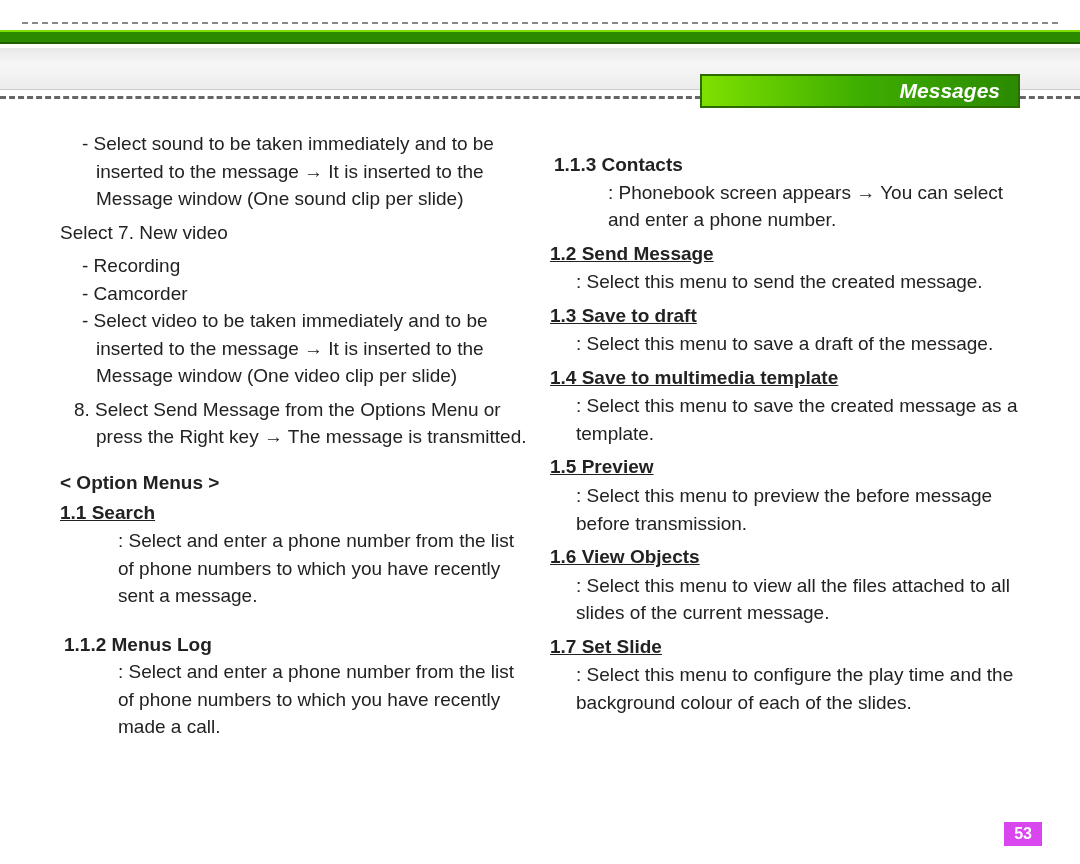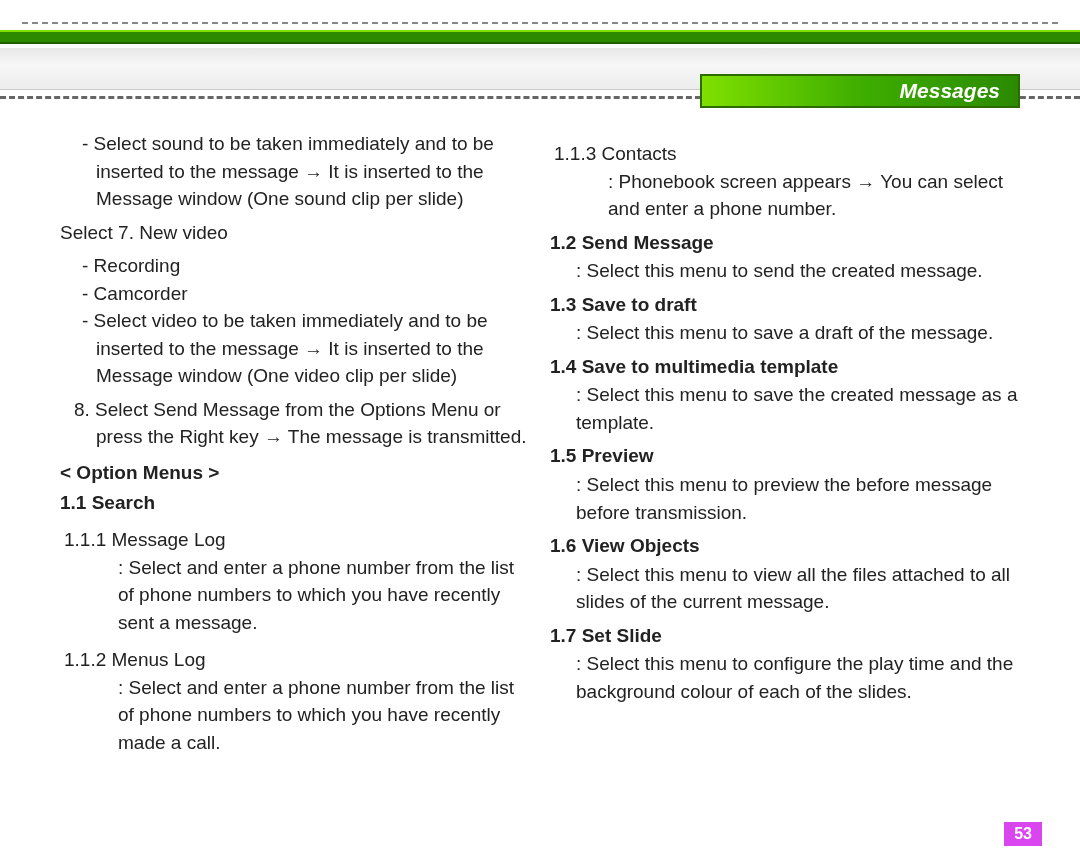--- a/index.html
+++ b/index.html
@@ -71,24 +71,24 @@
     gap: 20px;
     font-size: 19px;
     line-height: 1.45;
     color: #222;
   }
   .col { flex: 1 1 0; }
   .para { margin-bottom: 6px; }
   .indent-1 { padding-left: 36px; text-indent: -14px; }
   .indent-2b { padding-left: 58px; }
   .step { padding-left: 36px; text-indent: -22px; }
-  .section-head { font-weight: bold; margin-top: 8px; margin-bottom: 2px; font-size: 19px;}
-  .sub-head { font-weight: bold; margin-bottom: 1px; }
+  .section-head { font-weight: bold; margin-top: 18px; margin-bottom: 2px; font-size: 19px;}
+  .sub-head { font-weight: bold; margin-bottom: 1px; text-decoration: underline; }
   .body-text-noindent { padding-left: 26px; }
-  .sub-item { padding-left: 4px; margin-top:10px; }
+  .sub-item { padding-left: 4px; margin-top:21px;font-weight:bold; }
   .page-num {
     position: absolute;
     bottom: 18px;
     right: 38px;
     background: #d946ef;
     color: #fff;
     font-weight: bold;
     font-size: 16px;
     padding: 3px 10px;
   }
@@ -112,21 +112,20 @@
     <div class="para" style="margin-top:6px;">Select 7. New video</div>
     <div class="indent-1">- Recording</div>
     <div class="indent-1">- Camcorder</div>
     <div class="indent-1 para">- Select video to be taken immediately and to be inserted to the message → It is inserted to the Message window (One video clip per slide)</div>
 
     <div class="step para" style="">8. Select Send Message from the Options Menu or press the Right key → The message is transmitted.</div>
 
     <div class="section-head">&lt; Option Menus &gt;</div>
     <div class="sub-head">1.1 Search</div>
 
-    <div class="sub-item">1.1.1 Message Log</div>
     <div class="indent-2b para">: Select and enter a phone number from the list of phone numbers to which you have recently sent a message.</div>
 
     <div class="sub-item">1.1.2 Menus Log</div>
     <div class="indent-2b para">: Select and enter a phone number from the list of phone numbers to which you have recently made a call.</div>
   </div>
 
   <div class="col">
     <div class="sub-item">1.1.3 Contacts</div>
     <div class="indent-2b para">: Phonebook screen appears → You can select and enter a phone number.</div>
 

